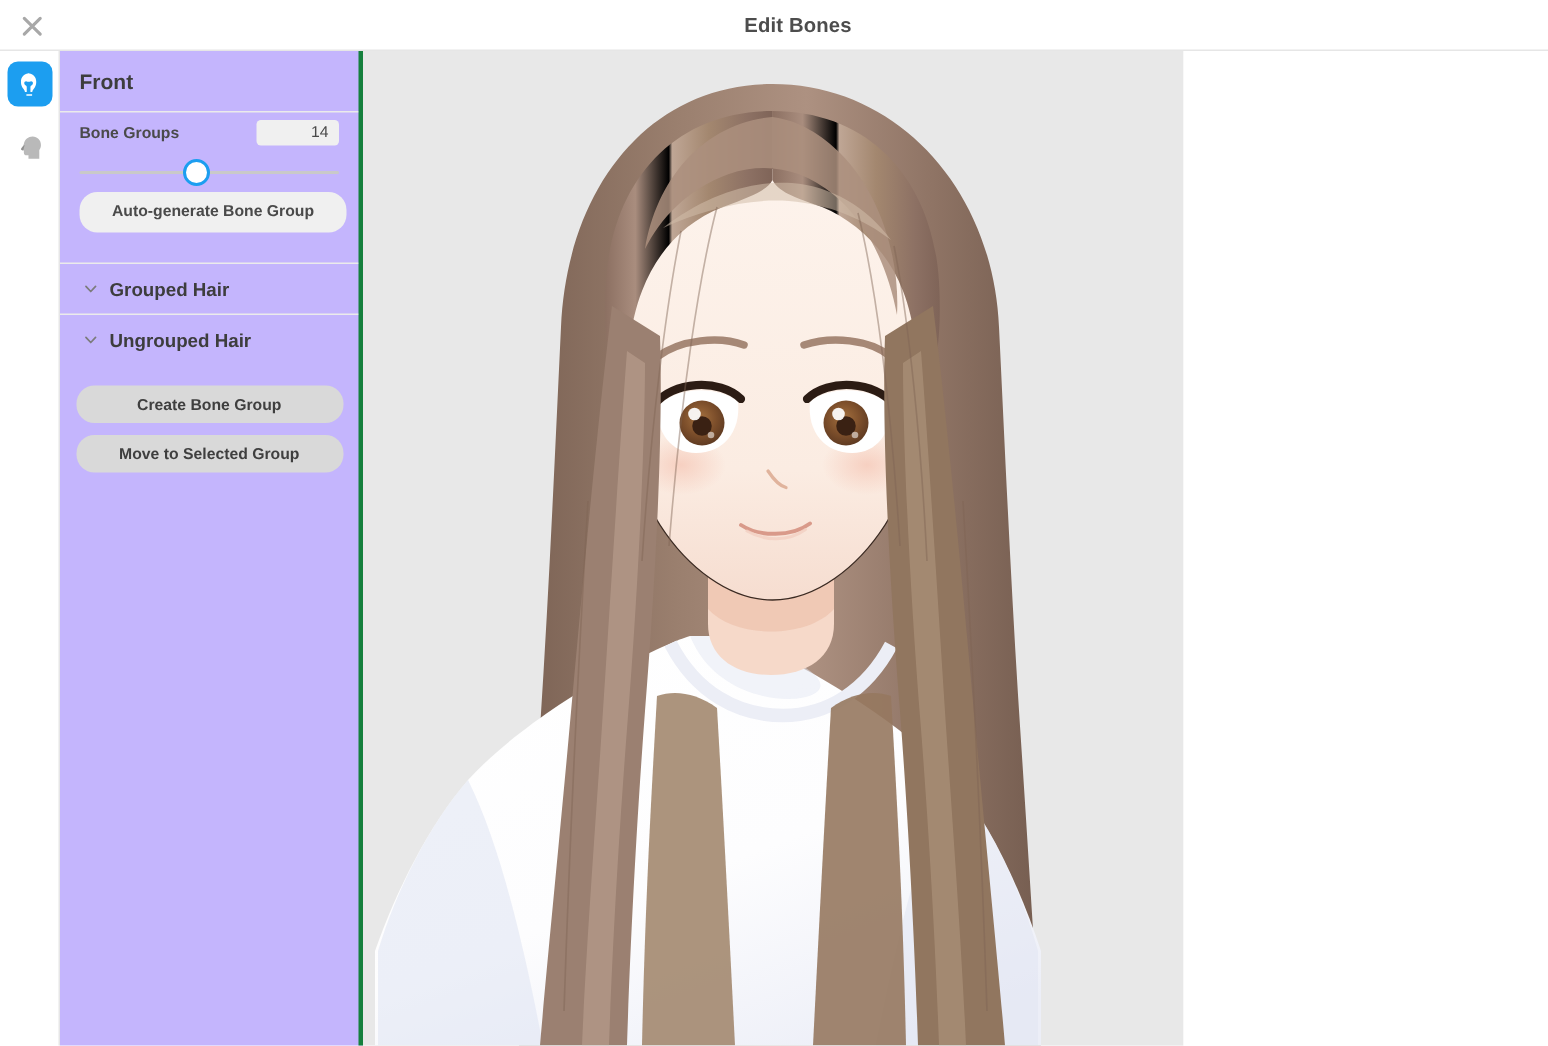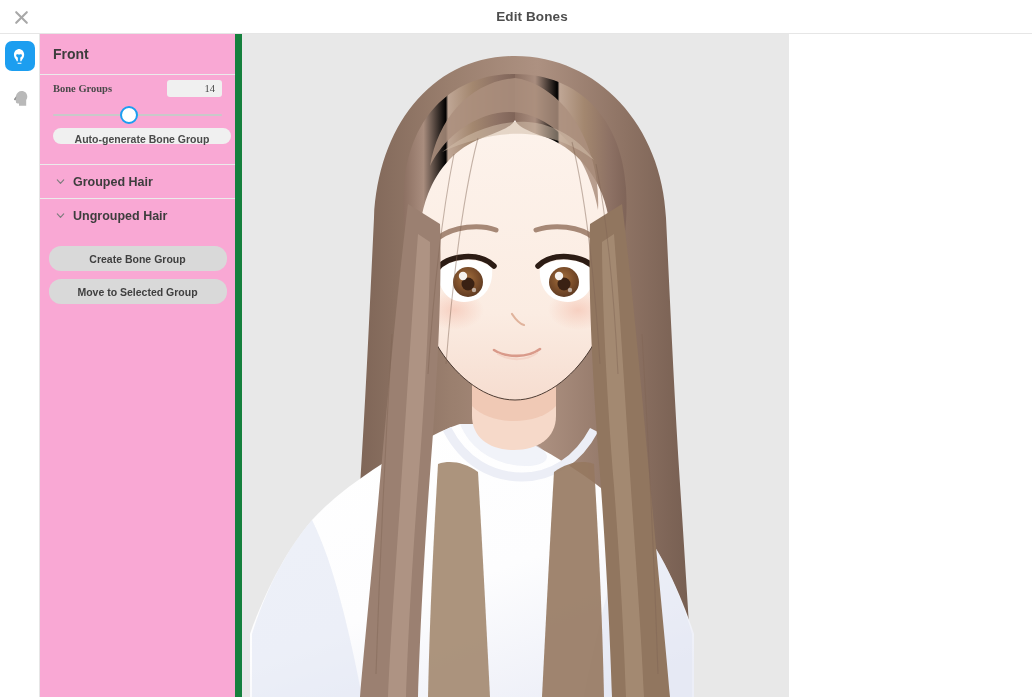--- a/index.html
+++ b/index.html
@@ -50,22 +50,22 @@
     border-radius: 7px;
     display: flex; align-items: center; justify-content: center;
     cursor: pointer;
   }
   .rail-item.active { background: #1c9ef0; }
 
   
   .panel {
     position: absolute; left: 40px; top: 34px;
     width: 202px; height: 663px;
-    background: #f9a8d4;
-    border-right: 7px solid #15803d;
+    background: #c4b5fd;
+    border-right: 3px solid #15803d;
     overflow: hidden;
   }
   .panel-title {
     height: 40px; line-height: 40px;
     padding-left: 13px;
     font-size: 14px; font-weight: 700; color: #3d3d3d;
   }
   .sep { height: 1px; background: #ebebeb; width: 100%; }
 
   .sect-header {
@@ -84,21 +84,20 @@
     font-size: 12.5px; font-weight: 700; color: #3d3d3d;
     flex: 1 1 auto;
   }
   .help-icon { width: 15px; height: 15px; flex: 0 0 15px; cursor: pointer; }
 
   
   .slider-block { padding: 4px 13px 12px 13px; }
   .slider-row {
     display: flex; align-items: center;
     height: 19px;
-    font-family: Liberation Serif, serif;
   }
   .slider-label { font-size: 10.5px; font-weight: 700; color: #4a4a4a; flex: 1 1 auto; }
   .slider-value {
     width: 55px; height: 17px; line-height: 17px;
     background: #f0f0f0; border-radius: 3px;
     text-align: right; padding-right: 7px;
     font-size: 10.5px; color: #4a4a4a;
     cursor: text;
   }
   .slider-track-wrap {
@@ -115,21 +114,21 @@
     position: absolute; left: 45%; top: 4px;
     width: 18px; height: 18px; margin-left: -9px;
     border-radius: 50%;
     background: #ffffff;
     border: 2.5px solid #1c9ef0;
     cursor: grab;
   }
 
   .pill-btn {
     display: block;
-    width: 178px; height: 16px; line-height: 23px;
+    width: 178px; height: 27px; line-height: 23px;
     margin: 0 auto 8px auto;
     border-radius: 12px;
     border: none;
     background: #f0f0f0;
     color: #4a4a4a;
     font-size: 10.5px; font-weight: 700;
     font-family: inherit;
     text-align: center;
     cursor: pointer;
   }

